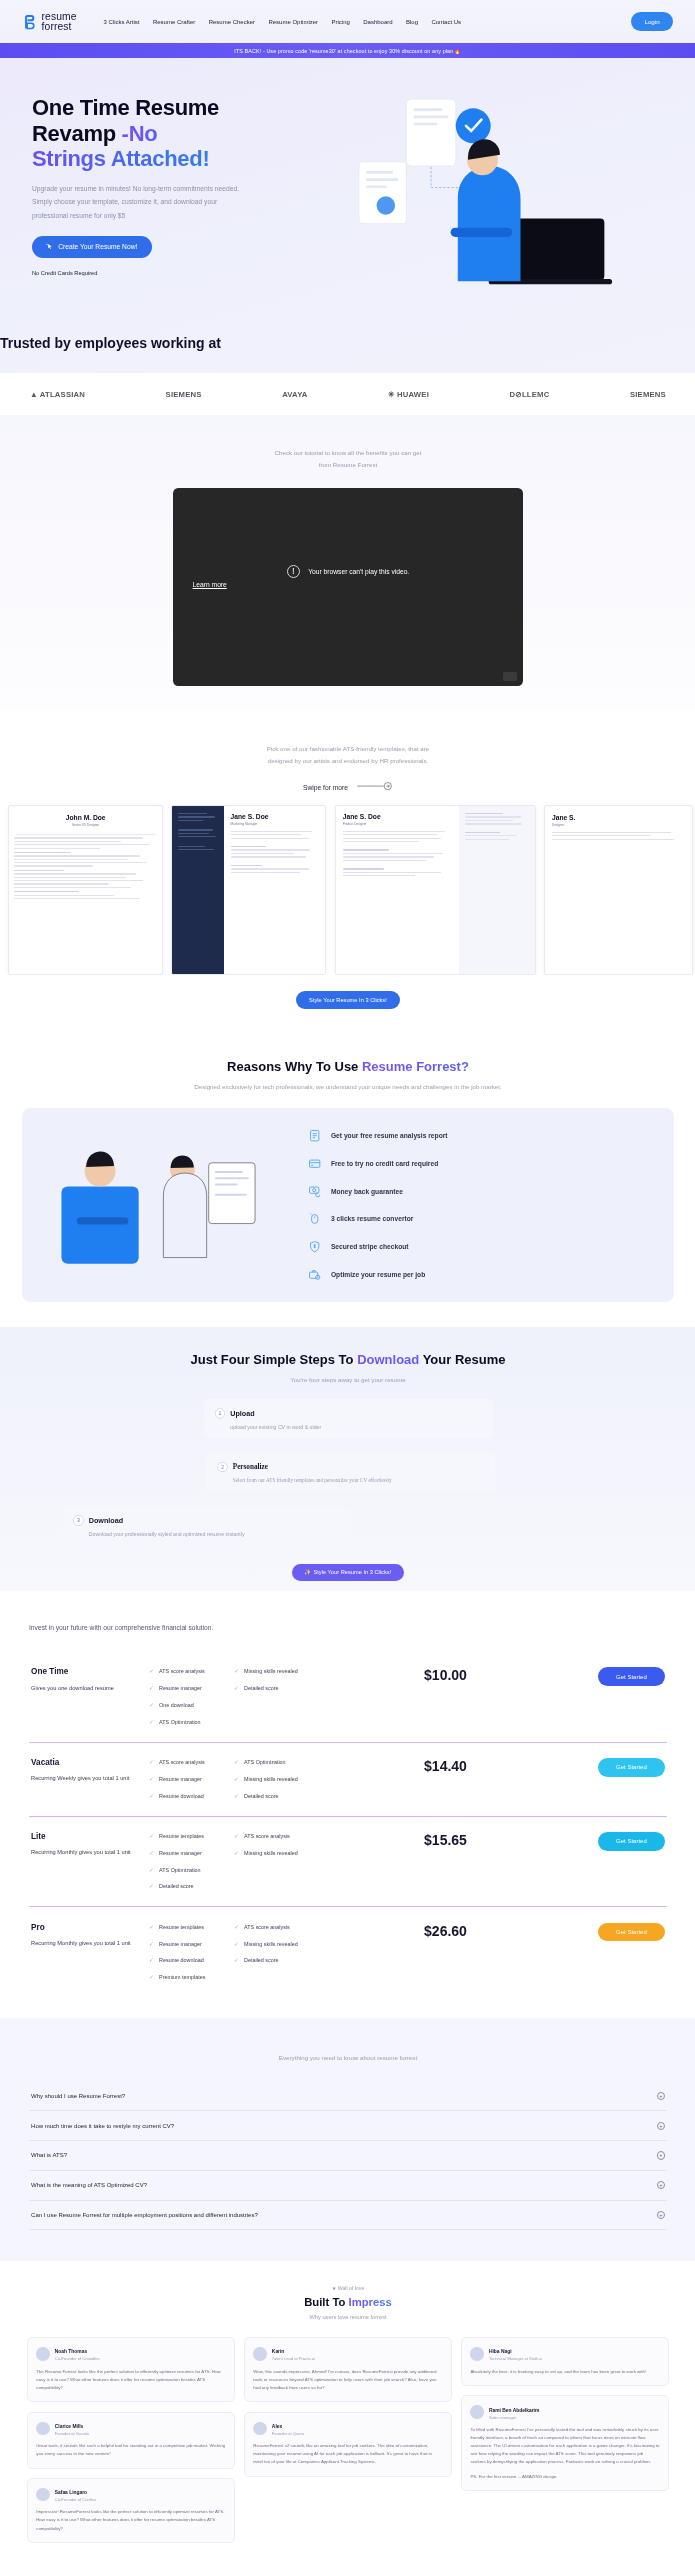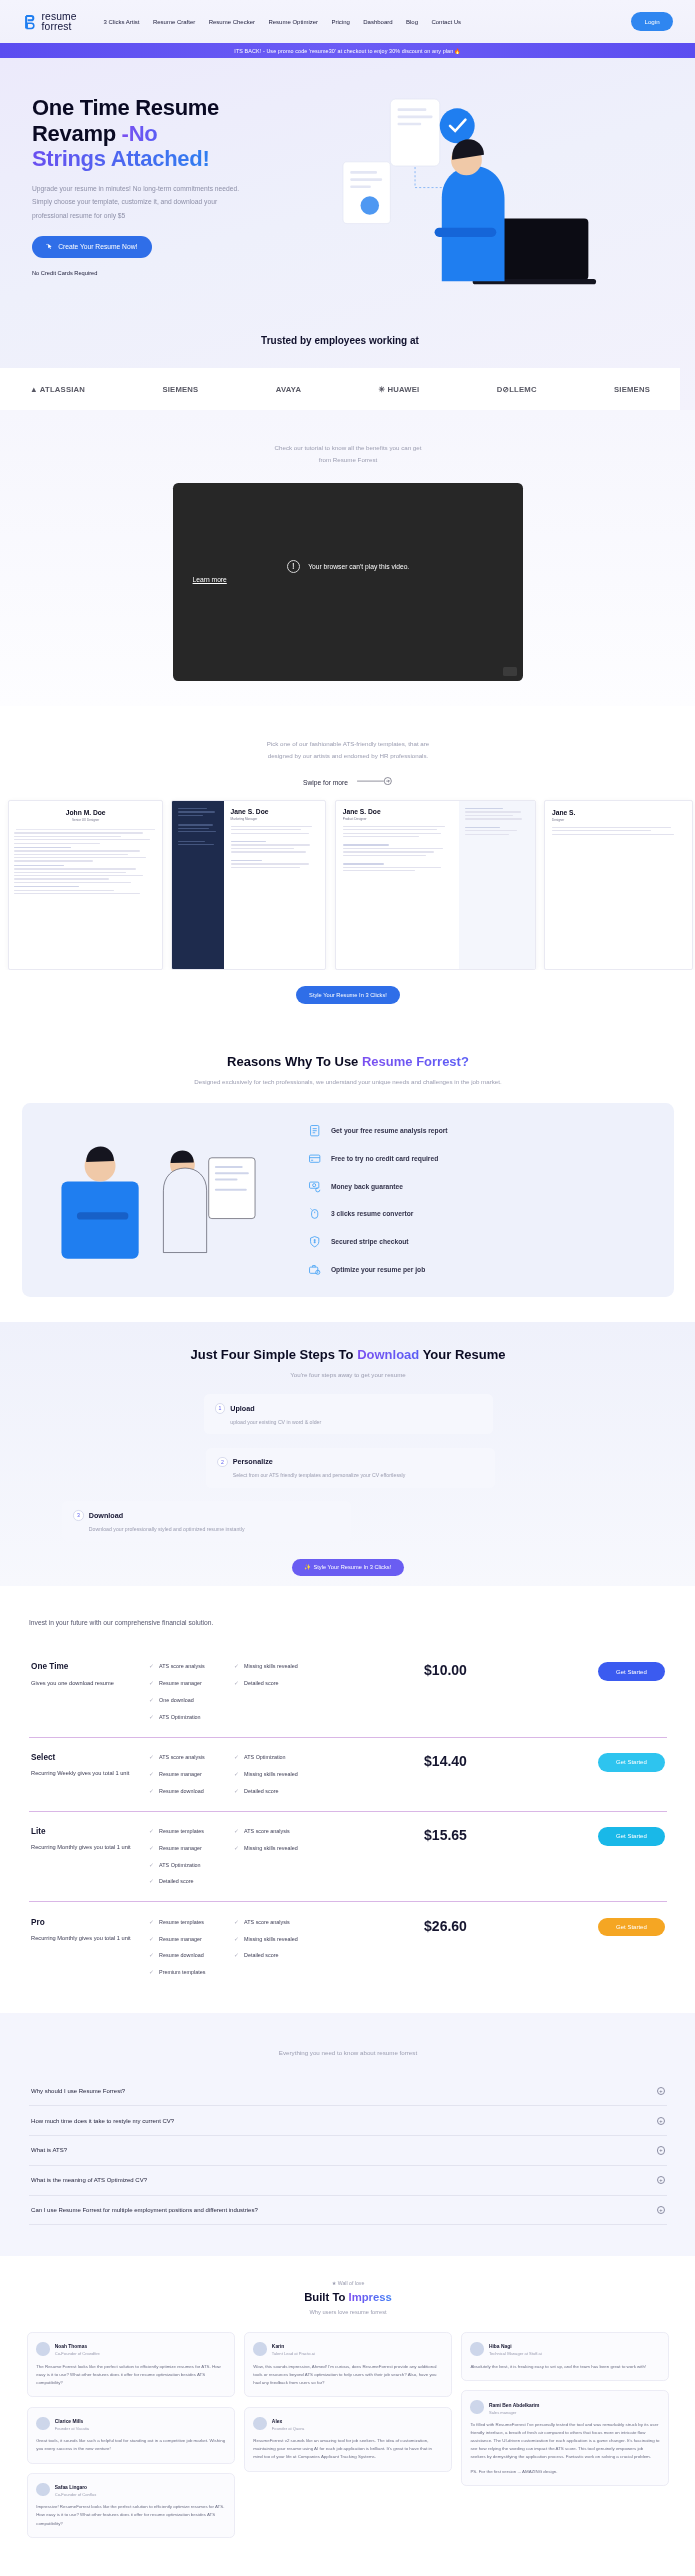--- a/index.html
+++ b/index.html
@@ -34,41 +34,41 @@
   
   .promo {
     background: linear-gradient(90deg,#5b4df0 0%, #6b5cf5 50%, #5b4df0 100%);
     color: #fff; text-align: center; font-size: 5.4px;
     padding: 4.6px 0; letter-spacing: 0.1px;
   }
 
   
   .hero {
     position: relative; background: linear-gradient(165deg,#eceafb 0%,#eef0fb 45%,#f3f2fc 100%);
-    padding: 37px 16px 0 0; min-height: 289px;
+    padding: 37px 0 0 0; min-height: 289px;
   }
   .hero-inner { display: flex; padding: 0 32px; }
   .hero-left { width: 289px; }
   .hero h1 {
     font-size: 22px; line-height: 1.16; font-weight: 700; letter-spacing: -0.3px;
     color: #0a0a23;
   }
   .grad-purple { background: linear-gradient(90deg,#7b4ff0,#5a5df5); -webkit-background-clip: text; background-clip: text; color: transparent; }
   .grad-blue { background: linear-gradient(90deg,#6a4ff0,#2f7ef0); -webkit-background-clip: text; background-clip: text; color: transparent; }
   .hero p.sub { margin-top: 10.3px; font-size: 6.7px; line-height: 2; color: #8e90a8; max-width: 222px; }
   .btn-cta {
     margin-top: 13.4px; background: #2f6ee8; color: #fff; border: none;
     border-radius: 13.4px; padding: 7.2px 14.4px; font-size: 6.7px; cursor: pointer;
     display: inline-flex; align-items: center; gap: 4.6px;
     font-family: "Liberation Sans", sans-serif;
   }
   .nocc { margin-top: 11.3px; font-size: 5.7px; color: #20203c; }
   .hero-right { flex: 1; position: relative; height: 216px; }
 
-  .trusted-title { text-align: center; font-size: 10px; font-weight: 600; padding: 24px 0 0 0; color: #10102c; }
+  .trusted-title { text-align: left; font-size: 14px; font-weight: 600; padding: 24px 0 0 0; color: #10102c; }
   .logos {
     display: flex; justify-content: space-between; align-items: center;
     padding: 17.5px 30px 15.5px; background: #fff; margin-top: 21.6px;
   }
   .logos div { font-size: 7.7px; font-weight: 700; color: #3a3a48; letter-spacing: 0.2px; opacity: .85; }
 
   
   .sec { padding: 25px 0; }
   .sec-title { text-align: center; font-size: 13px; font-weight: 700; color: #0b0b23; }
   .sec-sub { text-align: center; font-size: 6.2px; color: #9a9cb0; margin-top: 7.2px; line-height: 1.9; }
@@ -103,21 +103,21 @@
   
   .reasons-box { margin: 15.5px 21.6px 0; background: #eef1fb; border-radius: 8.2px; padding: 20.6px 24px; display: flex; align-items: center; gap: 20.6px; min-height: 155px; }
   .reasons-art { width: 242px; height: 129px; position: relative; }
   .reasons-list { flex: 1; display: flex; flex-direction: column; gap: 14.4px; }
   .reason { display: flex; align-items: center; gap: 9.3px; font-size: 6.7px; font-weight: 600; color: #33334b; }
   .r-ico { width: 13.4px; height: 13.4px; flex: 0 0 13.4px; color: #3fa0f5; }
 
   
   .steps-wrap { position: relative; padding-bottom: 10.3px; }
   .step-card { margin: 13.4px auto 0; width: 289px; background: #f6f7fd; border-radius: 5.2px; padding: 9.3px 11.3px; position: relative; }
-  .step-card.indent { margin-left: 206px; }
+  .step-card.indent { margin-left: 206px; font-family: Liberation Serif, serif; }
   .step-head { display: flex; align-items: center; gap: 5.2px; }
   .step-num { width: 10.3px; height: 10.3px; border-radius: 50%; background: #fff; border: 0.5px solid #d9dcee; color: #5b5df0; font-size: 5.2px; display: flex; align-items: center; justify-content: center; }
   .step-title { font-size: 7.2px; font-weight: 700; color: #141430; }
   .step-desc { font-size: 5.2px; color: #9a9cb0; margin-top: 5.2px; margin-left: 15.5px; }
   .btn-style2 { display: block; margin: 17.5px auto 0; background: #6a5df2; color: #fff; border: none; border-radius: 11.3px; padding: 5.7px 12.4px; font-size: 5.7px; cursor: pointer; font-family: "Liberation Sans", sans-serif; }
 
   
   .pricing { background: #fff; padding: 28px 29px 20.6px; }
   .pricing-head { display: flex; gap: 20.6px; align-items: flex-start; }
   .pricing-title { font-size: 13.4px; font-weight: 700; line-height: 1.25; width: 170px; }
@@ -540,21 +540,21 @@
             </div>
         </div>
         <div class="plan-price">$10.00</div>
         <div class="plan-btn">
             <button style="background:#3b5bf0">Get Started</button>
           </div>
       </div>
 
       <div class="plan">
         <div class="plan-info">
-          <div class="plan-name">Select</div>
+          <div class="plan-name">Vacatia</div>
           <div class="plan-desc">Recurring Weekly gives you total 1 unit</div>
         </div>
         <div class="feat-col">
           <div class="feat">
               <span class="ck">✓</span>
               <span>ATS score analysis</span>
             </div>
           <div class="feat">
               <span class="ck">✓</span>
               <span>Resume manager</span>

